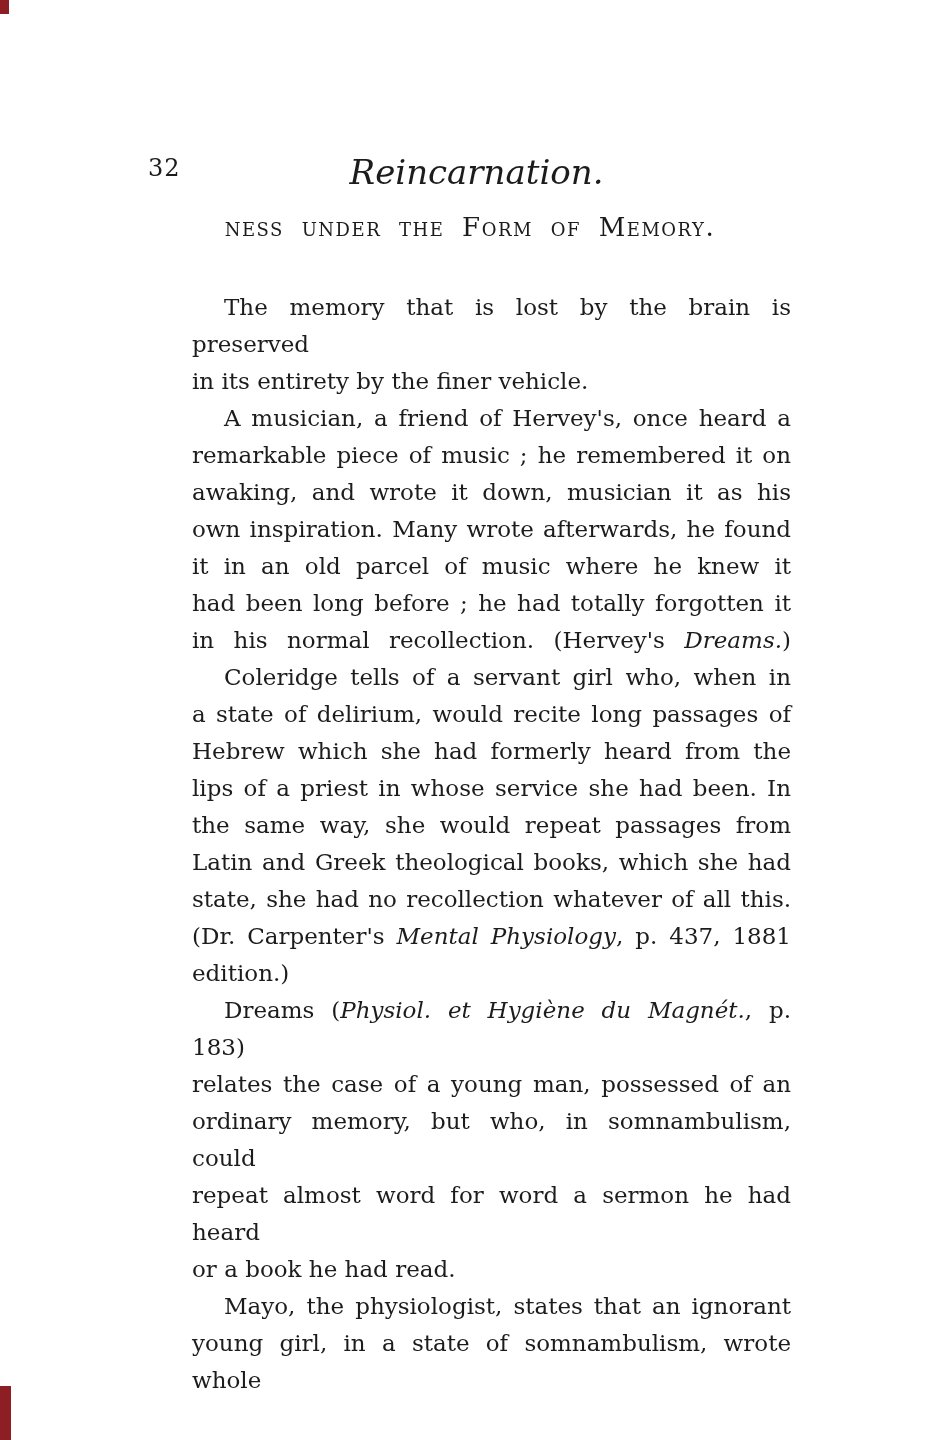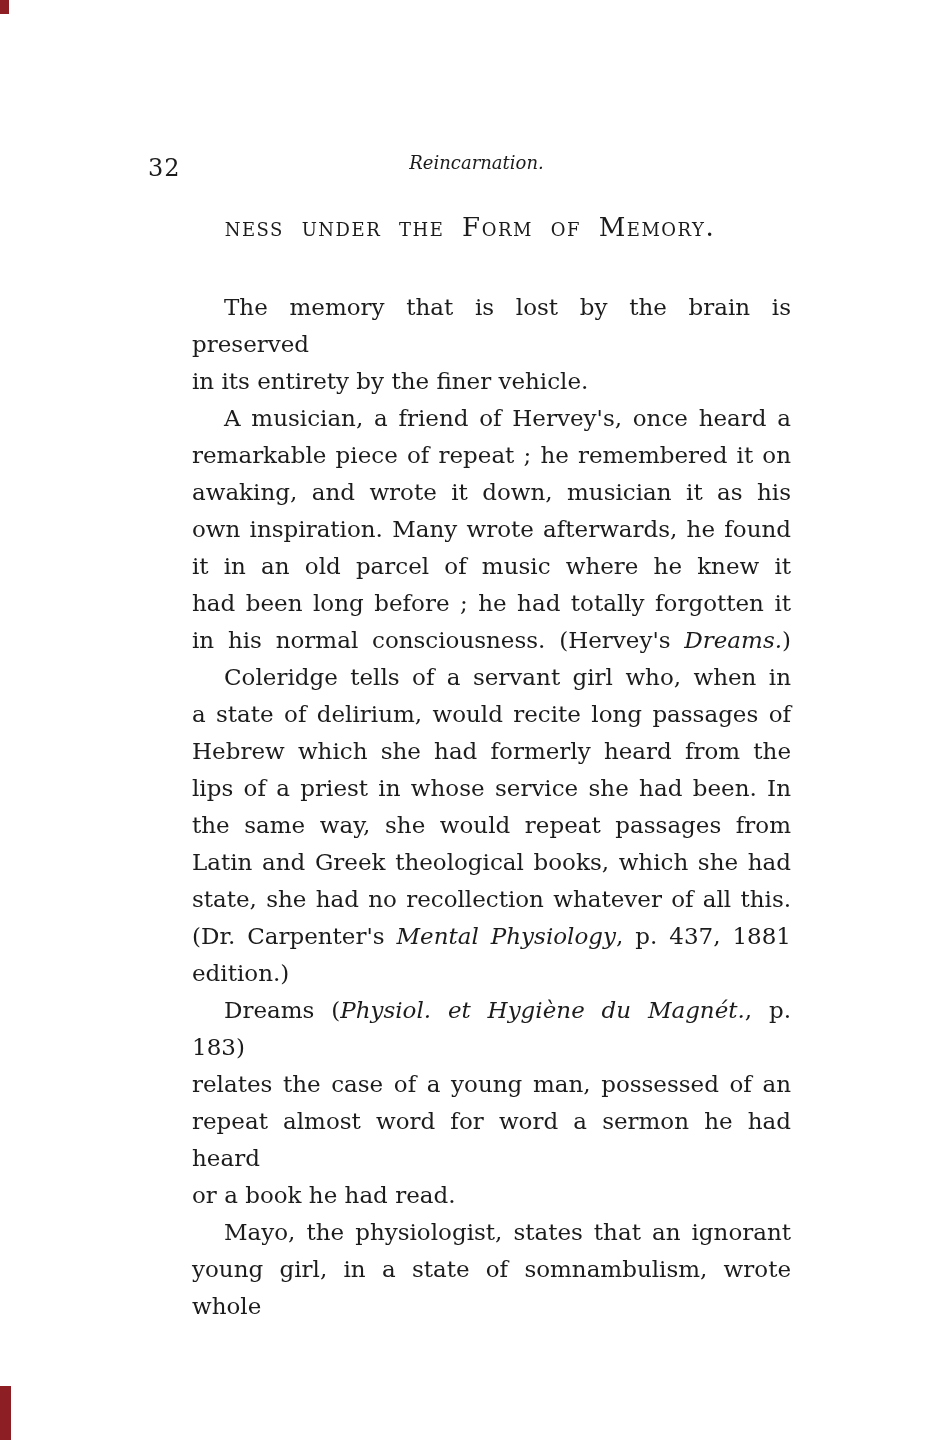--- a/index.html
+++ b/index.html
@@ -38,21 +38,21 @@
     top: 2px;
     font-size: 24px;
     letter-spacing: 1px;
   }
   .running-title {
     position: absolute;
     left: 12px;
     right: 0;
     text-align: center;
     font-style: italic;
-    font-size: 18px;
+    font-size: 34px;
   }
 
   .section-heading {
     position: absolute;
     top: 210px;
     left: 120px;
     width: 700px;
     text-align: center;
     font-variant: small-caps;
     font-size: 26px;
@@ -99,41 +99,42 @@
     <div>ness under the Form of Memory.</div>
   </div>
 
   <div class="body-text">
       <div class="para">
         <div class="line indent j"><span>The memory that is lost by the brain is preserved</span></div>
         <div class="line"><span>in its entirety by the finer vehicle.</span></div>
       </div>
       <div class="para">
         <div class="line indent j"><span>A musician, a friend of Hervey's, once heard a</span></div>
-        <div class="line j"><span>remarkable piece of repeat ; he remembered it on</span></div>
+        <div class="line j"><span>remarkable piece of music ; he remembered it on</span></div>
         <div class="line j"><span>awaking, and wrote it down, musician it as his</span></div>
         <div class="line j"><span>own inspiration.  Many wrote afterwards, he found</span></div>
         <div class="line j"><span>it in an old parcel of music where he knew it</span></div>
         <div class="line j"><span>had been long before ; he had totally forgotten it</span></div>
-        <div class="line j"><span>in his normal consciousness.  (Hervey's </span><i>Dreams.</i><span>)</span></div>
+        <div class="line j"><span>in his normal recollection.  (Hervey's </span><i>Dreams.</i><span>)</span></div>
       </div>
       <div class="para">
         <div class="line indent j"><span>Coleridge tells of a servant girl who, when in</span></div>
         <div class="line j"><span>a state of delirium, would recite long passages of</span></div>
         <div class="line j"><span>Hebrew which she had formerly heard from the</span></div>
         <div class="line j"><span>lips of a priest in whose service she had been.  In</span></div>
         <div class="line j"><span>the same way, she would repeat passages from</span></div>
         <div class="line j"><span>Latin and Greek theological books, which she had</span></div>
         <div class="line j"><span>state, she had no recollection whatever of all this.</span></div>
         <div class="line j"><span>(Dr. Carpenter's </span><i>Mental Physiology</i><span>, p. 437, 1881</span></div>
         <div class="line"><span>edition.)</span></div>
       </div>
       <div class="para">
         <div class="line indent j"><span>Dreams (</span><i>Physiol. et Hygiène du Magnét.</i><span>, p. 183)</span></div>
         <div class="line j"><span>relates the case of a young man, possessed of an</span></div>
+        <div class="line j"><span>ordinary memory, but who, in somnambulism, could</span></div>
         <div class="line j"><span>repeat almost word for word a sermon he had heard</span></div>
         <div class="line"><span>or a book he had read.</span></div>
       </div>
       <div class="para">
         <div class="line indent j"><span>Mayo, the physiologist, states that an ignorant</span></div>
         <div class="line j"><span>young girl, in a state of somnambulism, wrote whole</span></div>
       </div>
     </div>
 
 </div>

